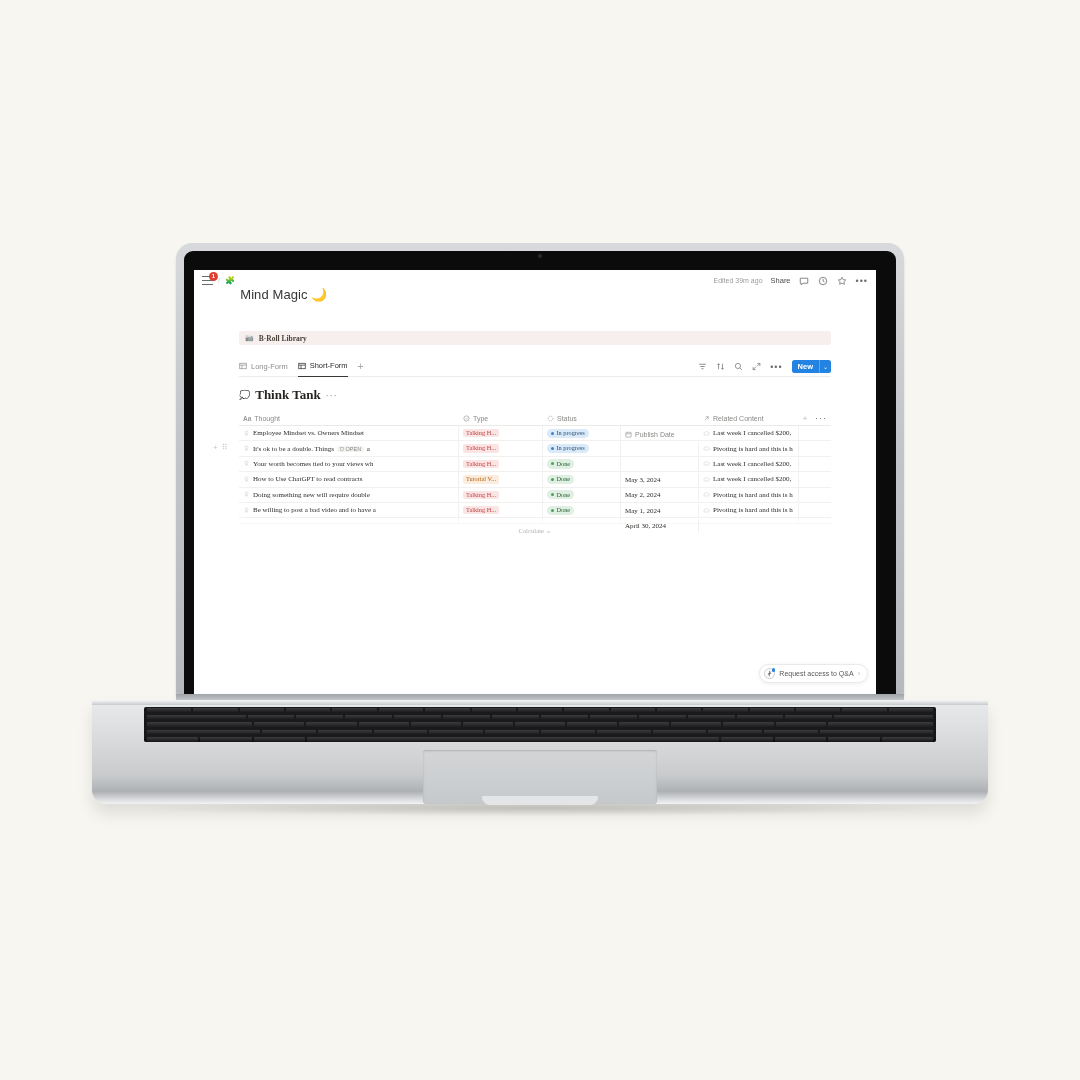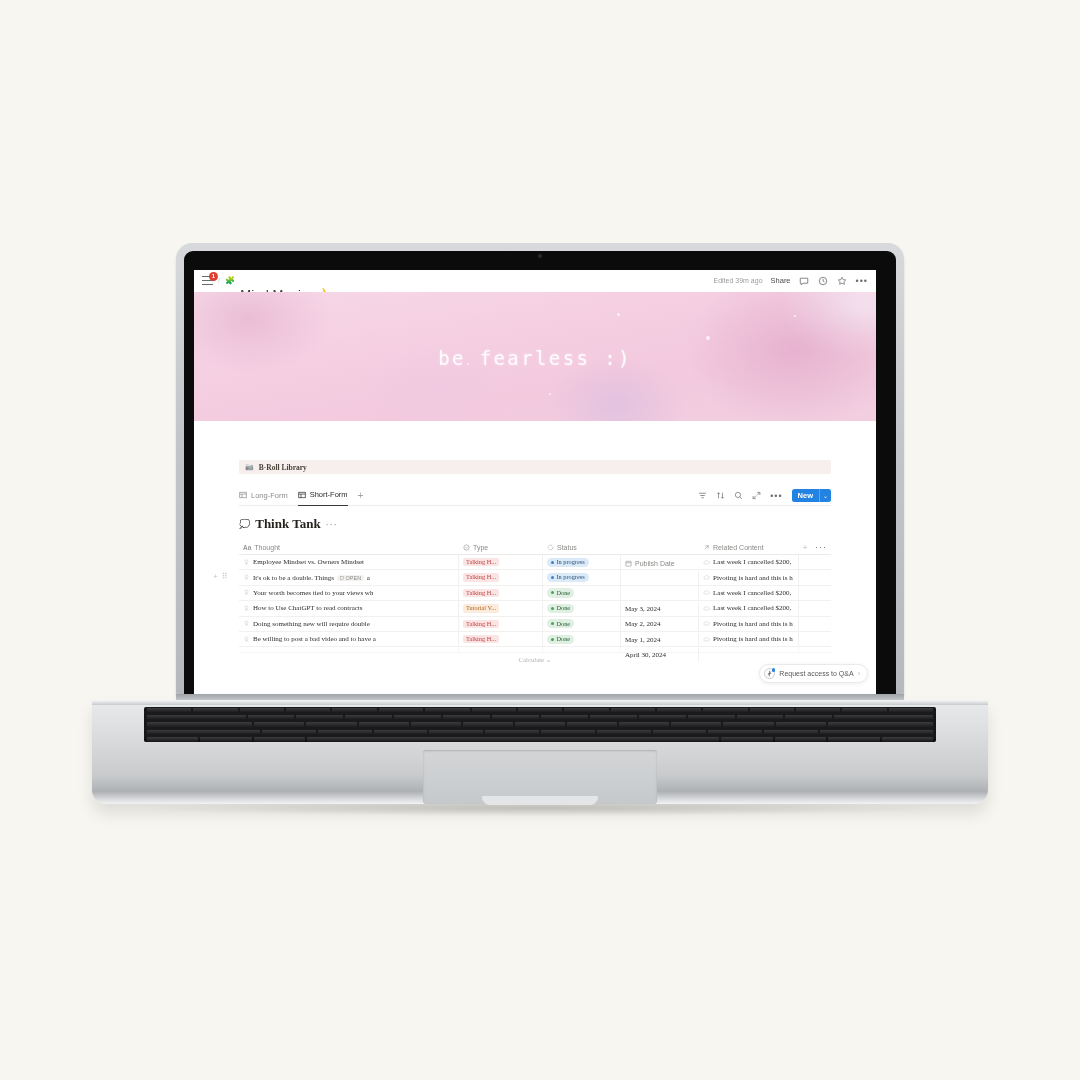--- a/index.html
+++ b/index.html
@@ -259,32 +259,20 @@
           </span>
           <span class="tb-ico">
             <svg viewBox="0 0 16 16" fill="none" stroke="currentColor" stroke-width="1.2">
                 <path d="M8 2l1.8 3.8 4.2.5-3 2.9.8 4.1L8 11.4 4.2 13.3l.8-4.1-3-2.9 4.2-.5z"></path>
               </svg>
           </span>
           <span class="dots">•••</span>
         </div>
       </div>
 
-      <div class="cover">
-        <span class="cover-dot" style="left:62%;top:16%;width:3px;height:3px;"></span>
-        <span class="cover-dot" style="left:75%;top:34%;width:4px;height:4px;"></span>
-        <span class="cover-dot" style="left:40%;top:55%;width:2.5px;height:2.5px;"></span>
-        <span class="cover-dot" style="left:88%;top:18%;width:2px;height:2px;"></span>
-        <span class="cover-dot" style="left:52%;top:78%;width:2.5px;height:2.5px;"></span>
-        <div class="cover-text">be fearless :)</div>
-        <div class="butterflies">
-          
-          
-        </div>
-      </div>
 
       <div class="page">
         <div class="page-inner">
 
 
           <div class="callout">
             <span class="callout-ico">📷</span>
             <span class="callout-text">B-Roll Library</span>
           </div>
 

